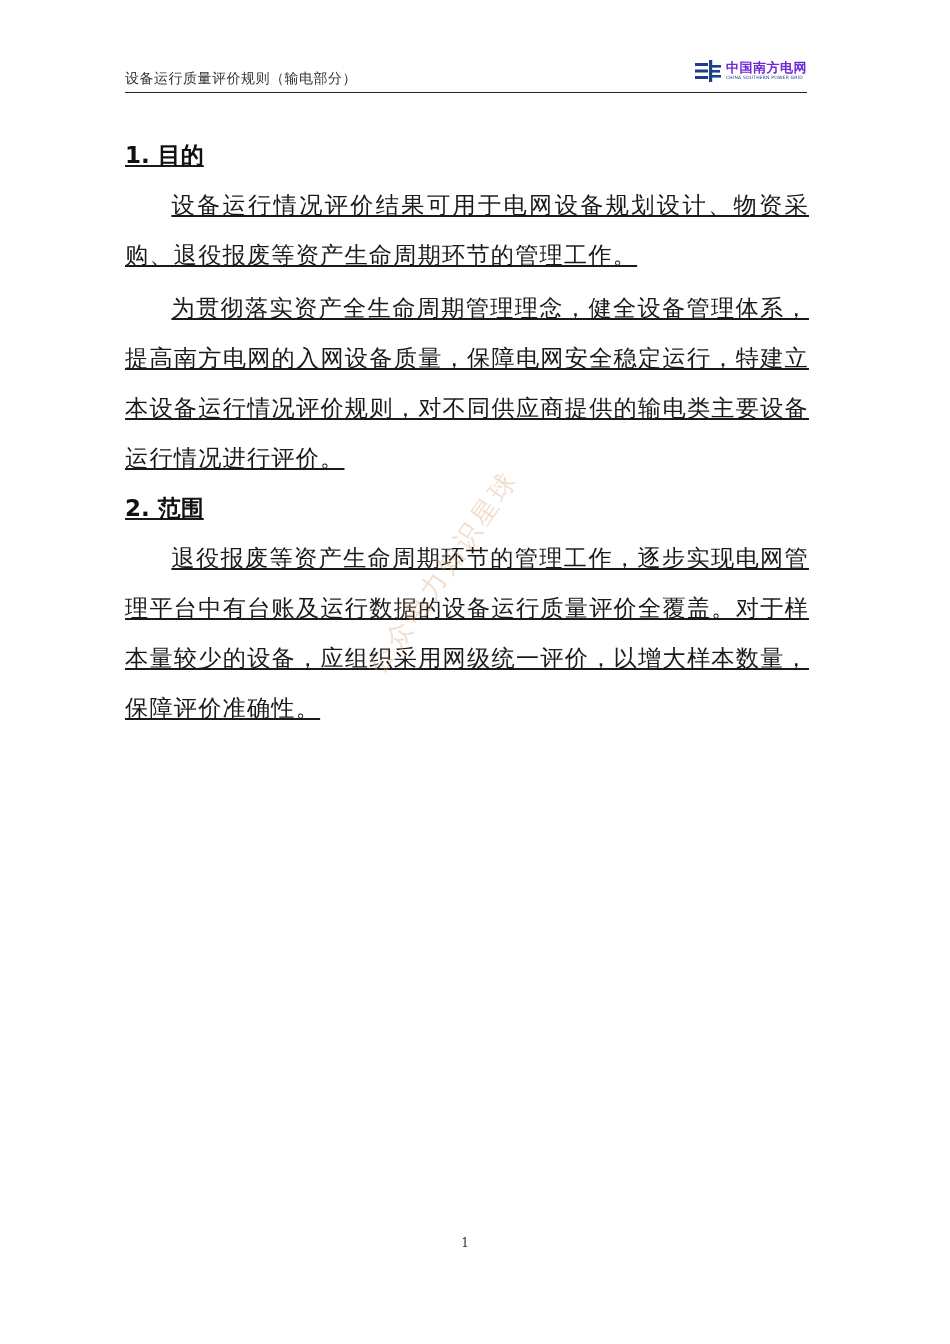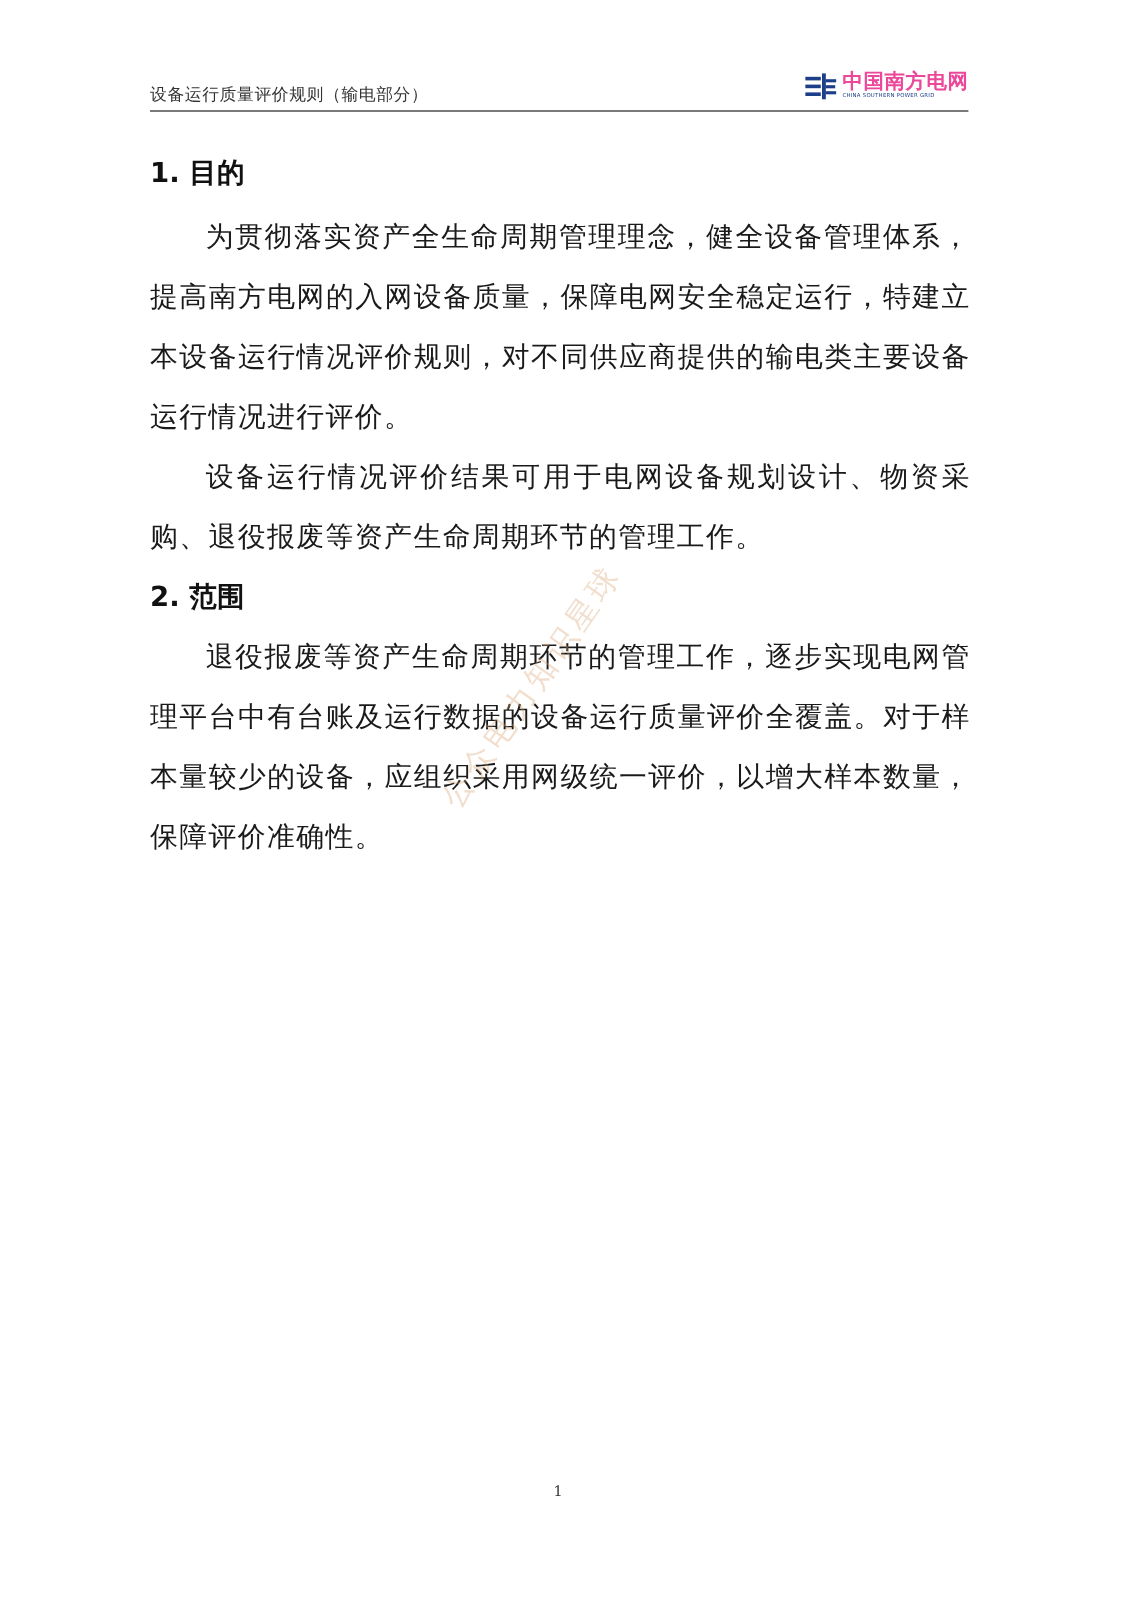--- a/index.html
+++ b/index.html
@@ -44,36 +44,37 @@
       height: 22px;
     }
     .logo-text {
       display: flex;
       flex-direction: column;
       line-height: 1;
     }
     .logo-cn {
       font-family: "DejaVu Sans", "Liberation Sans", sans-serif;
       font-weight: bold;
-      font-size: 17px;
-      color: #ec4899;
+      font-size: 13px;
+      color: #6d28d9;
       letter-spacing: 0.5px;
     }
     .logo-en {
       font-family: "DejaVu Sans", "Liberation Sans", sans-serif;
       font-size: 4.5px;
       color: #1d3f8a;
       margin-top: 2px;
       letter-spacing: 0.2px;
     }
     .content {
       position: absolute;
       left: 125px;
-      top: 120px;
+      top: 130px;
       width: 684px;
+      text-decoration: underline;
     }
     .section-heading {
       font-family: "DejaVu Sans", "Liberation Sans", sans-serif;
       font-weight: bold;
       font-size: 23px;
       height: 50px;
       line-height: 50px;
       margin: 0;
       color: #111;
     }
@@ -129,22 +130,22 @@
     </svg>
     <div class="logo-text">
       <span class="logo-cn">中国南方电网</span>
       <span class="logo-en">CHINA SOUTHERN POWER GRID</span>
     </div>
   </div>
 </div>
 
 <div class="content">
   <h2 class="section-heading" id="sec1">1.  目的</h2>
+  <p class="para">设备运行情况评价结果可用于电网设备规划设计、物资采购、退役报废等资产生命周期环节的管理工作。</p>
   <p class="para" id="sec1-p1">为贯彻落实资产全生命周期管理理念，健全设备管理体系，提高南方电网的入网设备质量，保障电网安全稳定运行，特建立本设备运行情况评价规则，对不同供应商提供的输电类主要设备运行情况进行评价。</p>
-  <p class="para">设备运行情况评价结果可用于电网设备规划设计、物资采购、退役报废等资产生命周期环节的管理工作。</p>
 
   <h2 class="section-heading" id="sec2">2.  范围</h2>
   <p class="para">退役报废等资产生命周期环节的管理工作，逐步实现电网管理平台中有台账及运行数据的设备运行质量评价全覆盖。对于样本量较少的设备，应组织采用网级统一评价，以增大样本数量，保障评价准确性。</p>
 </div>
 
 <div class="watermark">公众电力知识星球</div>
 
 <div class="page-number">1</div>
 
 </body></html>

